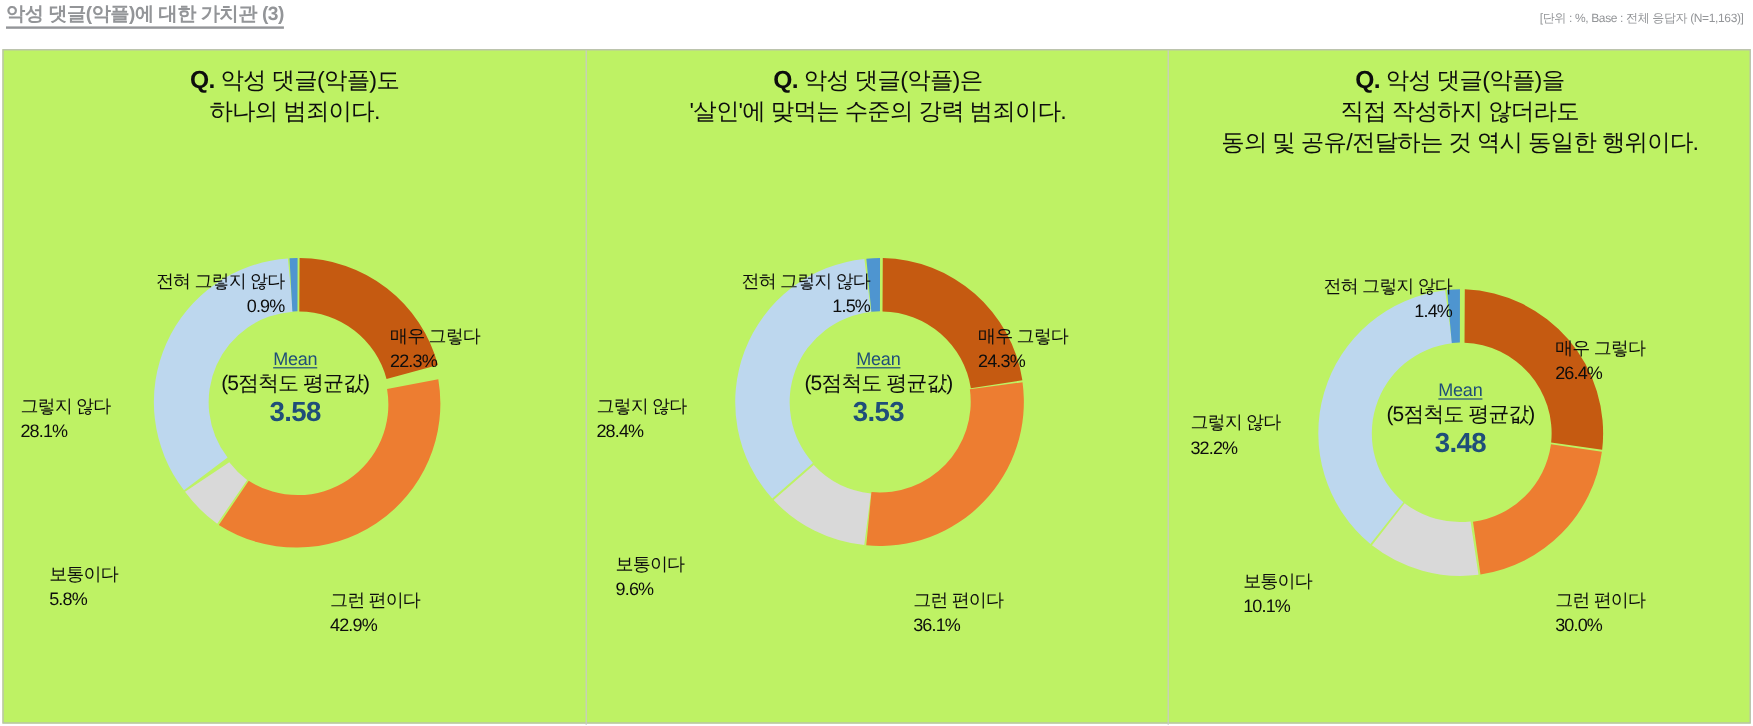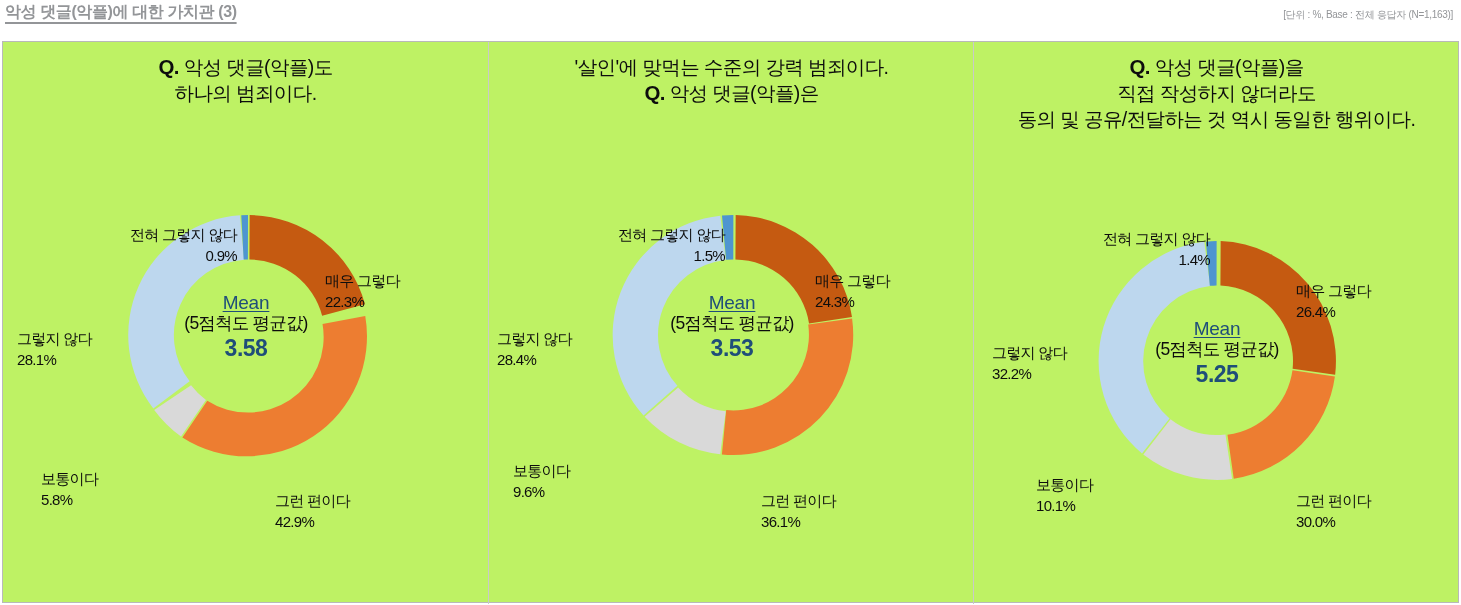--- a/index.html
+++ b/index.html
@@ -100,21 +100,21 @@
 
   
   .mean-block {
     position: absolute;
     left: 0; top: 88px;
     width: 262px;
     text-align: center;
     line-height: 1.12;
   }
   .mean-label {
-    font-size: 19px;
+    font-size: 15px;
     color: #1f4e79;
     text-decoration: underline;
     text-underline-offset: 2px;
     letter-spacing: -0.2px;
   }
   .mean-sub {
     font-size: 17.5px;
     color: #0d0d0d;
     letter-spacing: -0.8px;
     margin-top: 1px;
@@ -202,23 +202,23 @@
       <span class="pct">28.1%</span>
     </div>
     <div class="slice-label lbl-notatall" style="left:24px; top:182px; width:210px;">
       <span>전혀 그렇지 않다</span>
       <span class="pct">0.9%</span>
     </div>
   </div>
 
   <div class="chart-col c1">
     <div class="q-title">
-      <span class="q-line">'살인'에 맞먹는 수준의 강력 범죄이다.</span>
       <span class="q-line"><span class="qmark">Q.</span>
         <span>악성 댓글(악플)은</span></span>
+      <span class="q-line">'살인'에 맞먹는 수준의 강력 범죄이다.</span>
     </div>
 
     <div class="donut-wrap">
       <div class="donut">
         <svg width="262" height="262" viewBox="0 0 262 262">
 
           <path fill="#C55A11" d="M 134.66 11.10 A 120 120 0 0 1 250.98 112.89 L 208.04 119.53 A 75.6 75.6 0 0 0 134.43 55.55 Z"></path>
 
           <path fill="#ED7D31" d="M 251.09 114.55 A 120 120 0 0 1 120.88 250.42 L 125.21 206.07 A 75.6 75.6 0 0 0 207.22 120.46 Z"></path>
 
@@ -279,21 +279,21 @@
 
           <path fill="#BDD7EE" d="M 56.00 223.39 A 120 120 0 0 1 118.28 11.87 L 124.17 56.03 A 75.6 75.6 0 0 0 83.52 188.48 Z"></path>
 
           <path fill="#4E95D0" d="M 119.92 11.67 A 120 120 0 0 1 130.64 11.02 L 130.56 55.42 A 75.6 75.6 0 0 0 123.81 55.83 Z"></path>
         </svg>
       </div>
 
       <div class="mean-block">
         <div class="mean-label">Mean</div>
         <div class="mean-sub">(5점척도 평균값)</div>
-        <div class="mean-value">5.25</div>
+        <div class="mean-value">3.48</div>
       </div>
     </div>
 
     <div class="slice-label lbl-very" style="left:322px; top:238px;">
       <span>매우 그렇다</span>
       <span class="pct">26.4%</span>
     </div>
     <div class="slice-label lbl-somewhat" style="left:322px; top:448px;">
       <span>그런 편이다</span>
       <span class="pct">30.0%</span>

